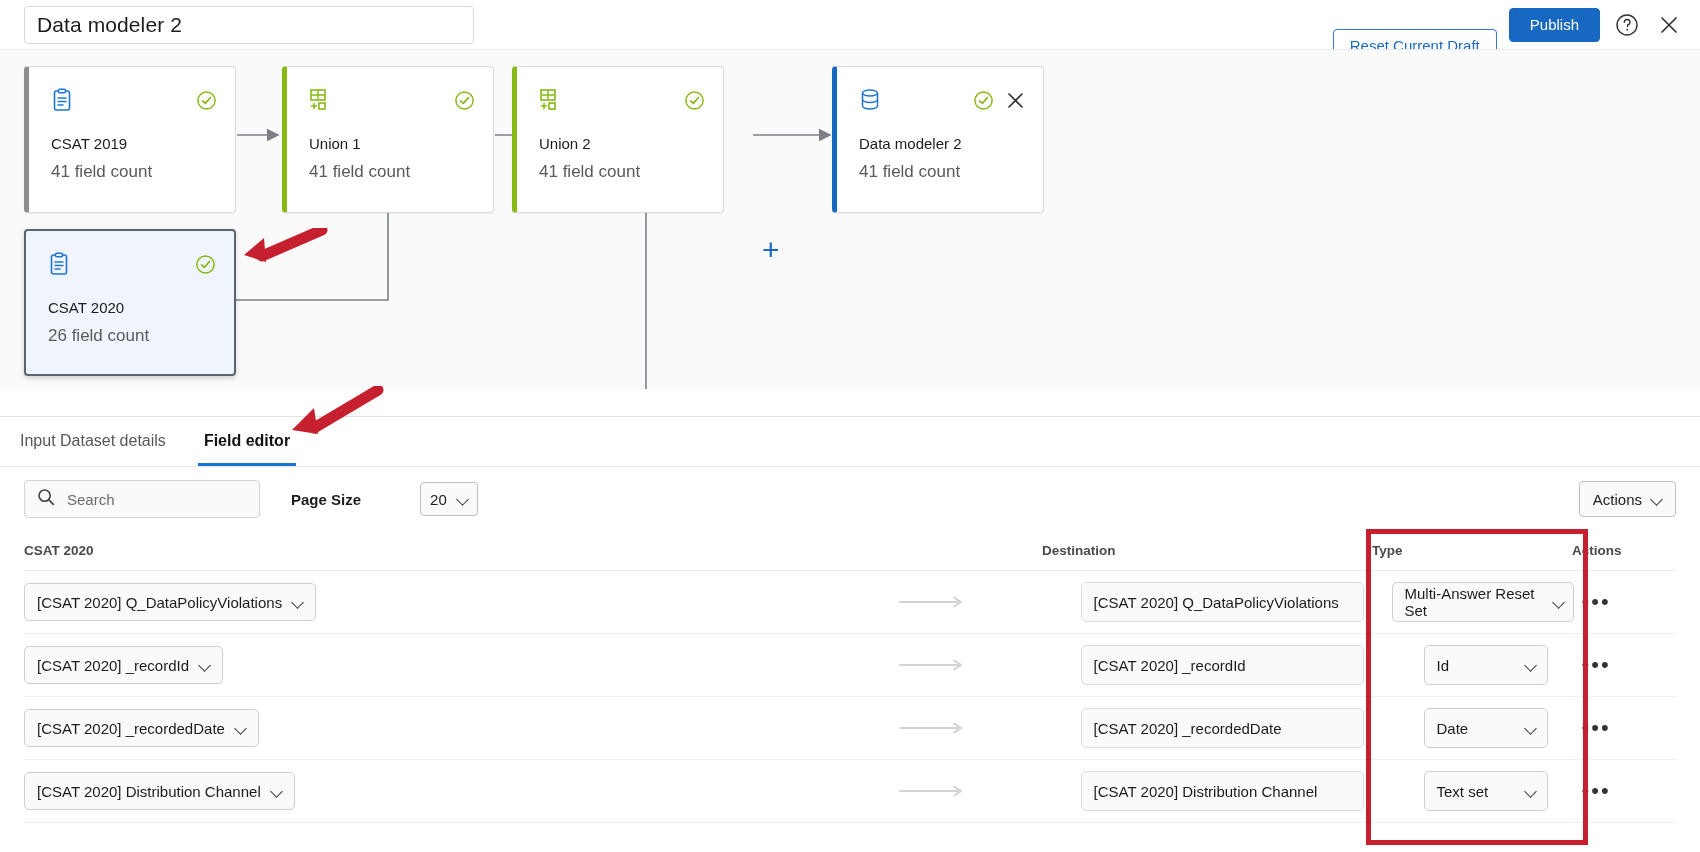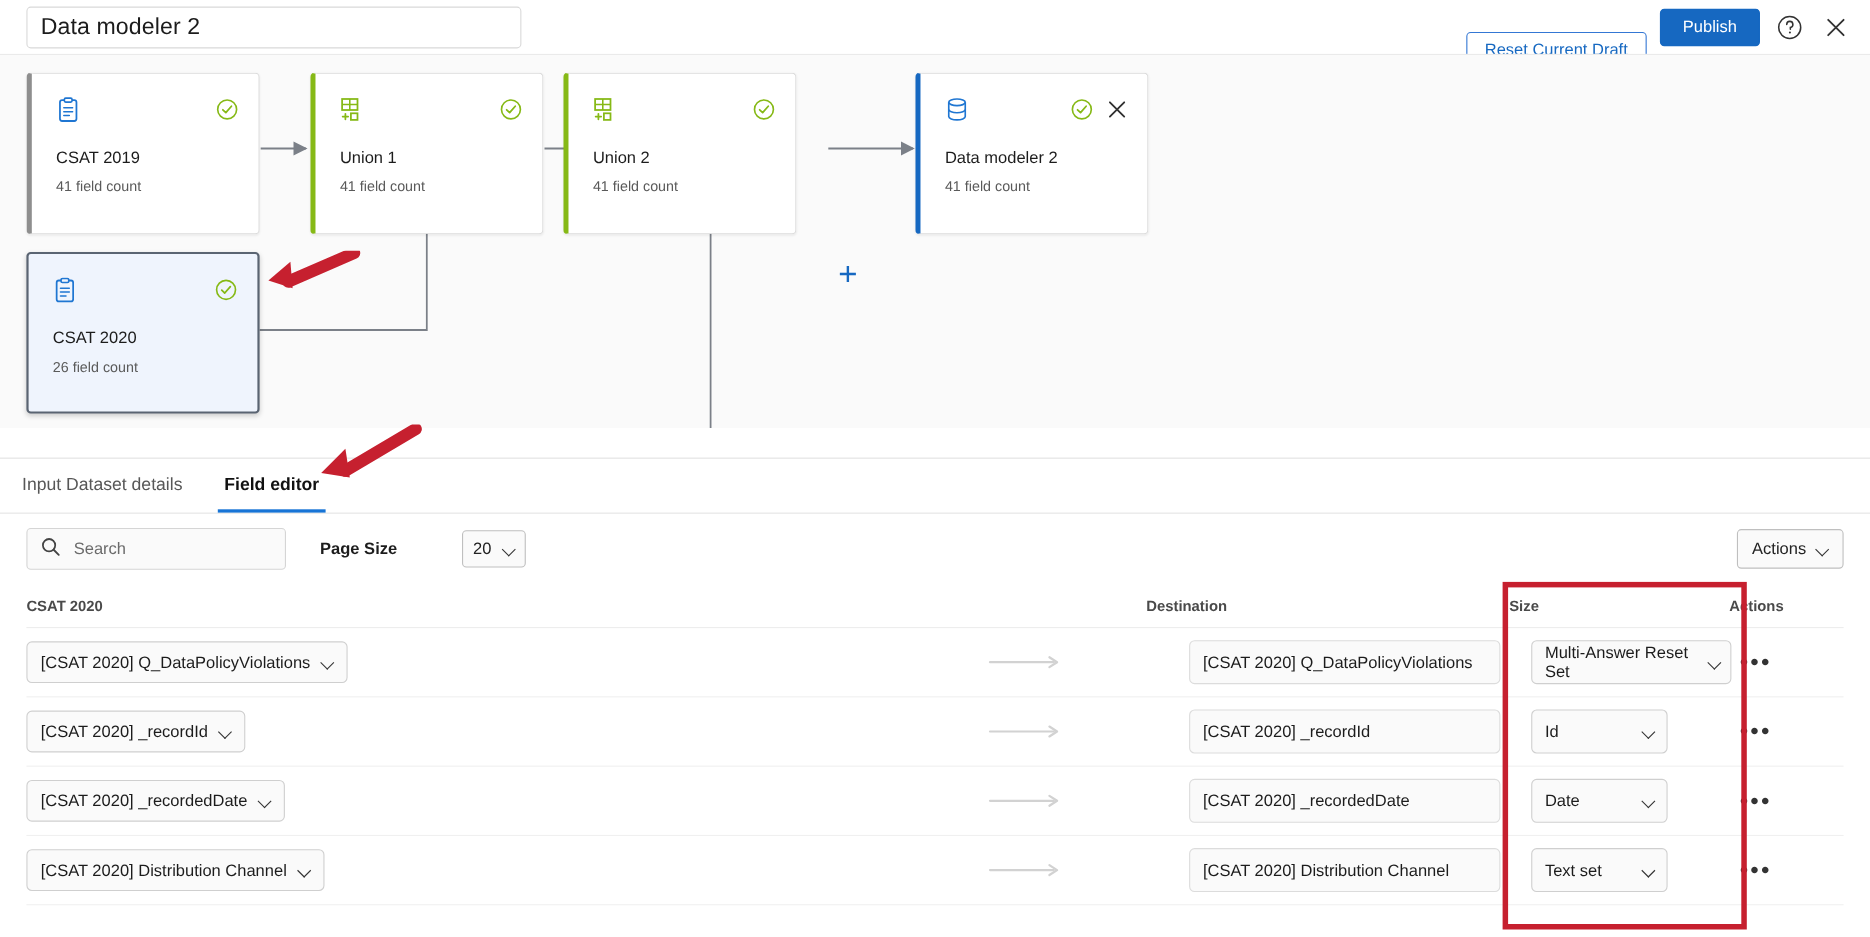--- a/index.html
+++ b/index.html
@@ -55,21 +55,21 @@
   .node .node-head {
     position: absolute; left: 22px; right: 18px; top: 22px; height: 26px;
     display: flex; align-items: center; justify-content: space-between;
   }
   .node .node-name {
     position: absolute; left: 22px; top: 68px;
     font-size: 15px; color: #1c1c1c;
   }
   .node .node-sub {
     position: absolute; left: 22px; top: 95px;
-    font-size: 13px; color: #5a5a5a;
+    font-size: 17px; color: #5a5a5a;
   }
   .node.selected {
     background: #eff4fd; border: 2px solid #5a6472;
     box-shadow: 0 2px 5px rgba(0,0,0,.18);
   }
   .node.gray  { border-left: 5px solid #8e8e8e; }
   .node.green { border-left: 5px solid #86b916; }
   .node.blue  { border-left: 5px solid #1668c1; }
 
   .head-icons { display: flex; align-items: center; gap: 12px; }
@@ -146,21 +146,21 @@
     width: 283px; height: 40px; border: 1px solid #dcdcdc; border-radius: 5px;
     background: #fafafa; display: flex; align-items: center; padding: 0 12px;
     font-size: 15px; color: #1c1c1c;
   }
   .type-pill {
     height: 40px; border: 1px solid #cfcfcf; border-radius: 5px; background: #fafafa;
     display: flex; align-items: center; justify-content: space-between;
     padding: 0 11px; gap: 14px; font-size: 15px; color: #1c1c1c; cursor: pointer;
   }
   .type-w-wide { width: 182px; }
-  .type-w-narrow { width: 124px; }
+  .type-w-narrow { width: 124px; margin-left: 32px; }
   .mapping-arrow { width: 100px; display: flex; align-items: center; justify-content: center; }
   .dots { font-size: 22px; letter-spacing: 2px; color: #333; cursor: pointer; line-height: 1; }
 
   .chev { display: inline-block; width: 11px; height: 11px; position: relative; }
   .chev::before {
     content: ""; position: absolute; left: 1px; top: 1px; width: 8px; height: 8px;
     border-right: 1.8px solid #333; border-bottom: 1.8px solid #333;
     transform: rotate(45deg);
   }
 
@@ -361,21 +361,21 @@
     <div class="actions-btn">
       <span>Actions</span>
       <span class="chev"></span>
     </div>
   </div>
 
   <div class="table">
     <div class="thead">
       <div class="col-src">CSAT 2020</div>
       <div class="col-dest">Destination</div>
-      <div class="col-type">Size</div>
+      <div class="col-type">Type</div>
       <div class="col-act">Actions</div>
     </div>
 
     <div class="trow">
       <div class="col-src">
         <div class="pill">
           <span>[CSAT 2020] Q_DataPolicyViolations</span>
           <span class="chev"></span>
         </div>
       </div>

